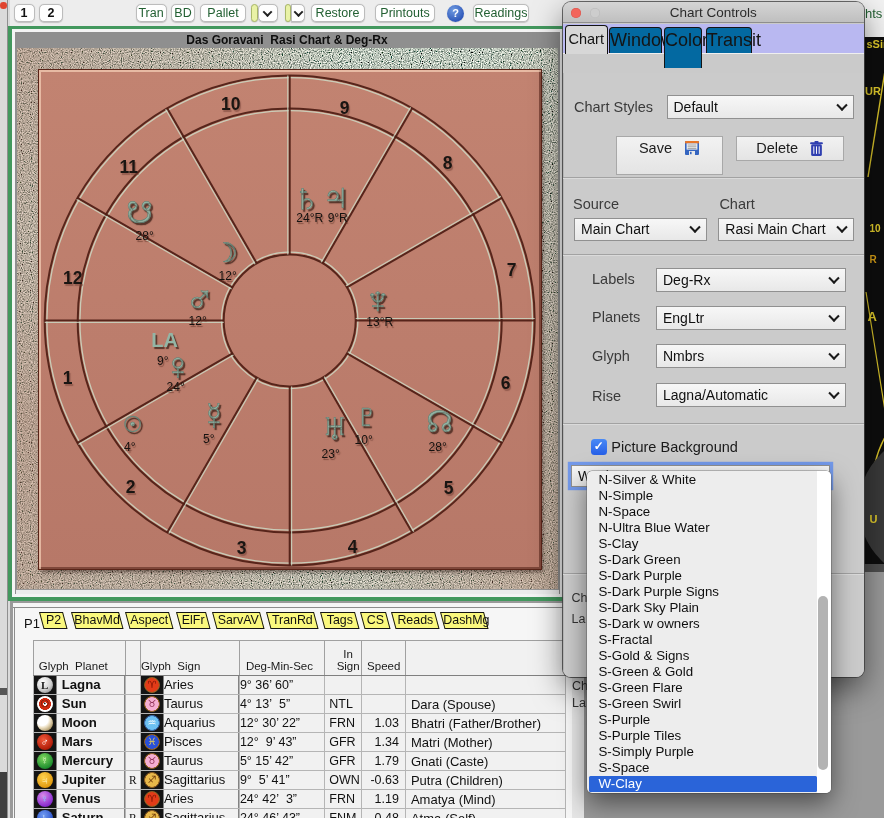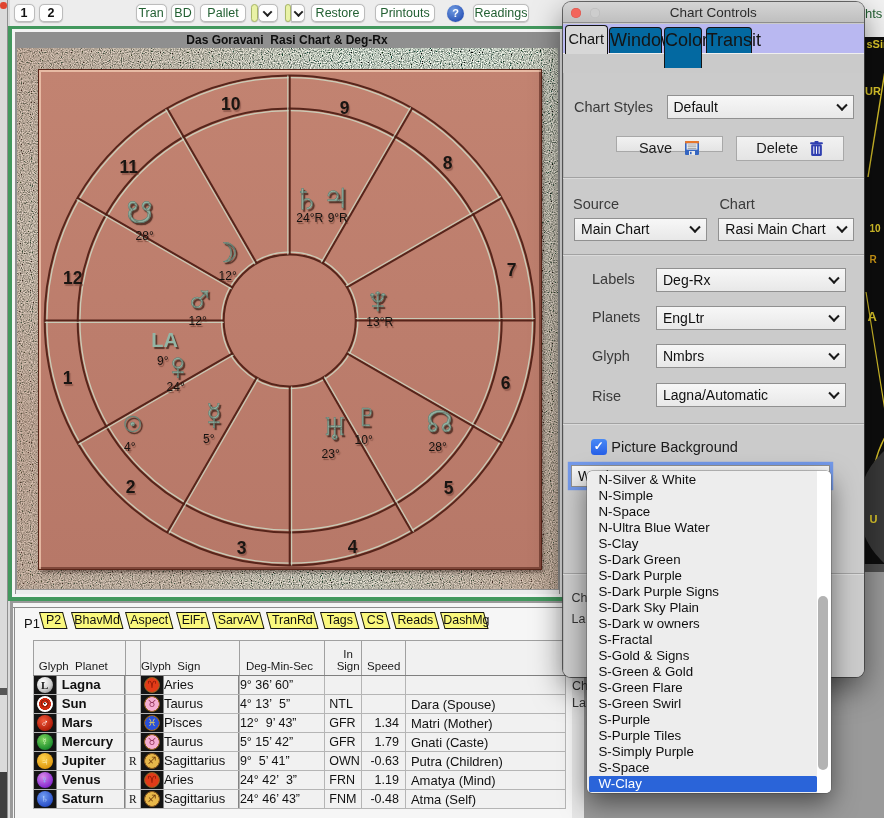--- a/index.html
+++ b/index.html
@@ -331,20 +331,29 @@
 <tr>
 <td class="c-pl"><span class="chip p-sun">☉︎</span><span class="pname">Sun</span></td>
 <td class="c-r"></td>
 <td class="c-sg"><span class="chip s-taurus">♉︎</span><span class="sname">Taurus</span></td>
 <td class="c-deg">4° 13’&nbsp; 5”</td>
 <td class="c-ins">NTL</td>
 <td class="c-spd"></td>
 <td class="c-rel">Dara (Spouse)</td>
 </tr>
 <tr>
+<td class="c-pl"><span class="chip p-moon"></span><span class="pname">Moon</span></td>
+<td class="c-r"></td>
+<td class="c-sg"><span class="chip s-aquarius">♒︎</span><span class="sname">Aquarius</span></td>
+<td class="c-deg">12° 30’ 22”</td>
+<td class="c-ins">FRN</td>
+<td class="c-spd">1.03</td>
+<td class="c-rel">Bhatri (Father/Brother)</td>
+</tr>
+<tr>
 <td class="c-pl"><span class="chip p-mars">♂︎</span><span class="pname">Mars</span></td>
 <td class="c-r"></td>
 <td class="c-sg"><span class="chip s-pisces">♓︎</span><span class="sname">Pisces</span></td>
 <td class="c-deg">12°&nbsp; 9’ 43”</td>
 <td class="c-ins">GFR</td>
 <td class="c-spd">1.34</td>
 <td class="c-rel">Matri (Mother)</td>
 </tr>
 <tr>
 <td class="c-pl"><span class="chip p-mercury">☿︎</span><span class="pname">Mercury</span></td>
@@ -402,21 +411,21 @@
     <div class="cctab" style="left:46px;top:3.5px;width:52.5px;height:26px;line-height:24px">Window</div>
     <div class="cctab" style="left:101px;top:3.5px;width:37.5px;height:41px;line-height:24px">Color</div>
     <div class="cctab" style="left:142.7px;top:3.5px;width:46.5px;height:26px;line-height:24px">Transit</div>
   </div>
   <div id="cc-panel">
     <span class="lab" style="position:absolute;left:11px;top:26px">Chart Styles</span>
     <div class="combo" style="left:103.5px;top:22px;width:187.5px;height:24px">
         <span class="tx">Default</span>
         <span class="ch"></span>
       </div>
-    <div class="btn" style="left:53px;top:63px;width:107px;height:16px;line-height:23px">Save&nbsp;&nbsp;
+    <div class="btn" style="left:53px;top:63px;width:107px;height:39px;line-height:23px">Save&nbsp;&nbsp;
       <svg width="16" height="16" viewBox="0 0 16 16" style="vertical-align:-3px">
           <rect x="1" y="1" width="14" height="14" rx="1" fill="#3565c0"></rect>
           <rect x="1" y="1" width="14" height="2.4" rx="1" fill="#e8772a"></rect>
           <rect x="2.6" y="3.4" width="10.8" height="6.2" fill="#f5f5f5"></rect>
           <line x1="3.6" y1="5" x2="12.4" y2="5" stroke="#999" stroke-width="0.9"></line>
           <line x1="3.6" y1="6.8" x2="12.4" y2="6.8" stroke="#999" stroke-width="0.9"></line>
           <line x1="3.6" y1="8.6" x2="12.4" y2="8.6" stroke="#999" stroke-width="0.9"></line>
           <rect x="5" y="11" width="6" height="4" fill="#e8e8e8"></rect>
           <rect x="6" y="11.8" width="1.6" height="2.4" fill="#3565c0"></rect>
         </svg></div>

